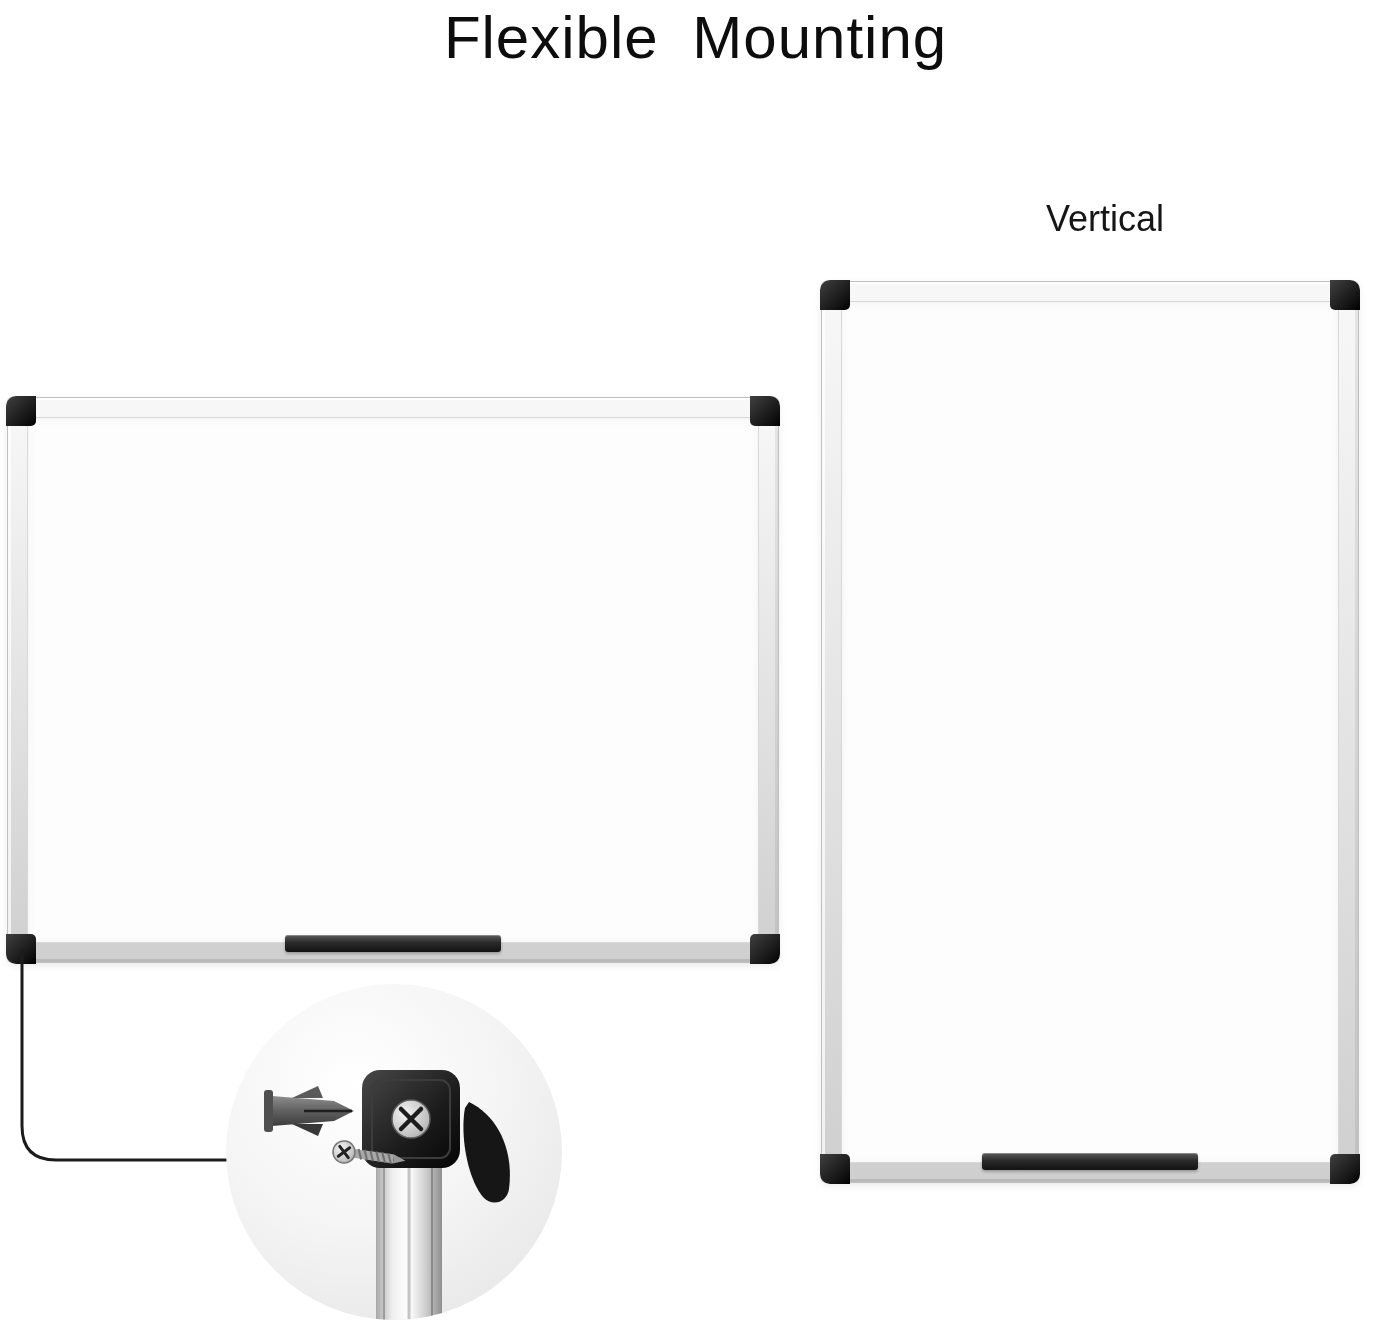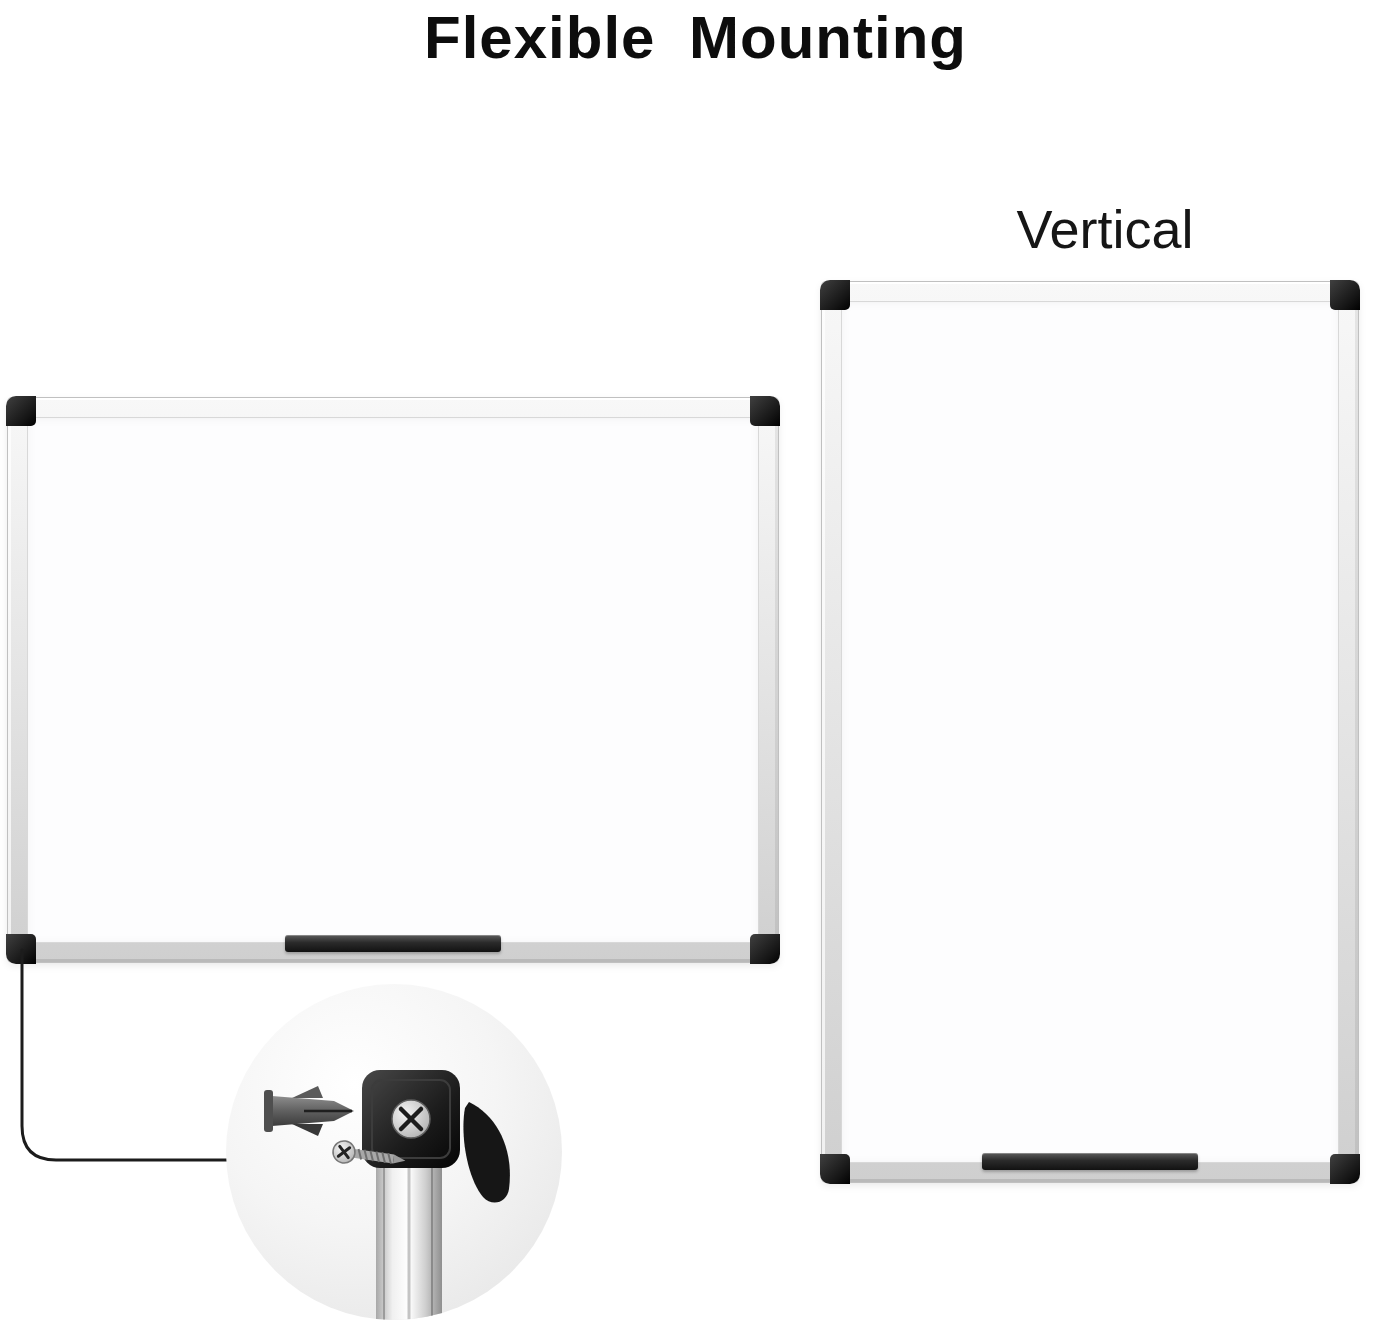--- a/index.html
+++ b/index.html
@@ -11,30 +11,30 @@
     overflow: hidden;
     font-family: "Liberation Sans", sans-serif;
     color: #111111;
   }
 
   .page-title {
     position: absolute;
     top: 0px; left: 0; width: 100%;
     text-align: center;
     font-size: 60px;
-    font-weight: 700;
+    font-weight: 400;
     letter-spacing: 1px;
     word-spacing: 16px;
     color: #0d0d0d;
     line-height: 76px;
   }
 
   .orient-label {
     position: absolute;
-    font-size: 54px;
+    font-size: 36px;
     font-weight: 400;
     color: #161616;
     text-align: center;
   }
   #label-horizontal { left: 250px; top: 298px; width: 300px; }
   #label-vertical   { left: 975px; top: 198px; width: 260px; }
 
   
   .board {
     position: absolute;

